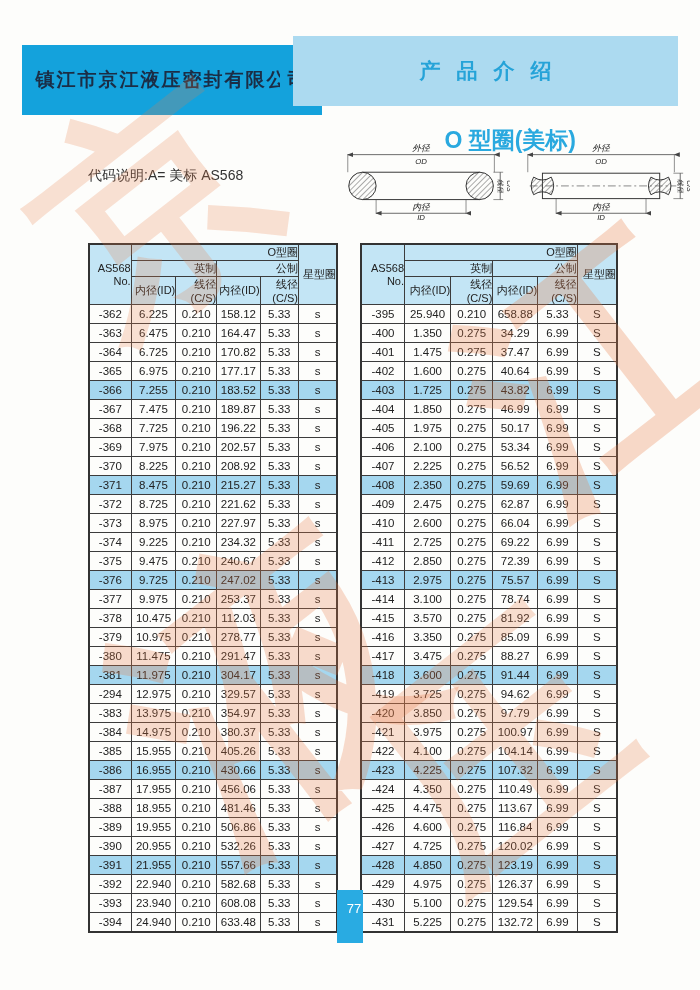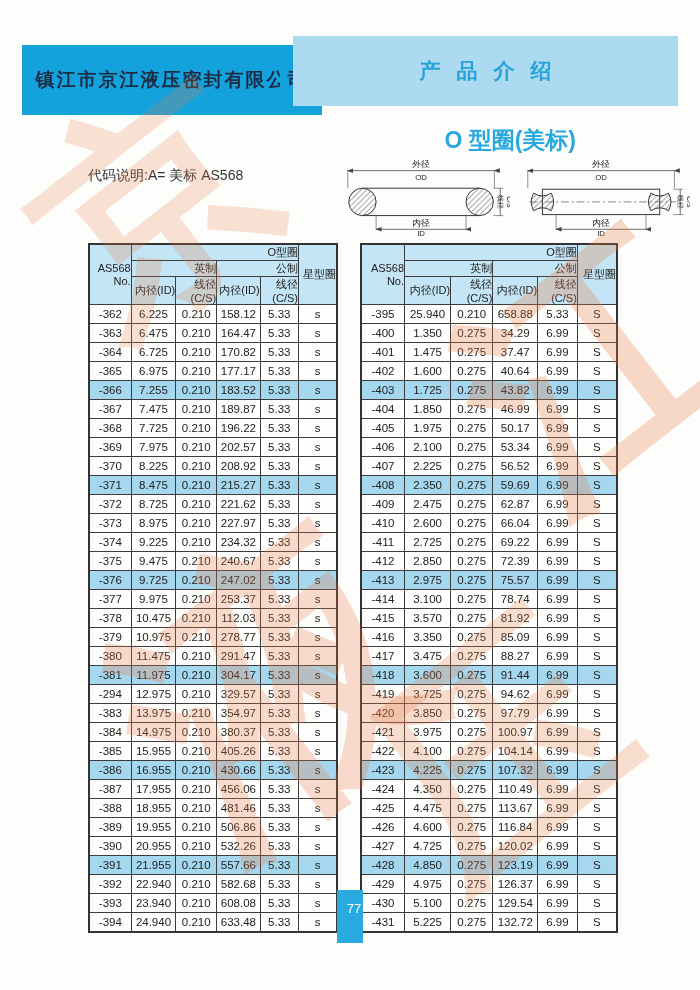--- a/index.html
+++ b/index.html
@@ -17,21 +17,21 @@
     display:flex;align-items:center;justify-content:center;}
   .company-name{font-size:19px;font-weight:bold;color:#1b2d45;letter-spacing:2px;}
   .section-name{font-size:21px;font-weight:bold;color:#25A3D8;letter-spacing:16px;padding-left:16px;}
 
   
   .page-title{left:0;top:125px;width:576px;text-align:right;
     font-size:23px;font-weight:bold;color:#2AA9DF;}
   .info-block{left:88px;top:164px;width:260px;font-size:14px;line-height:23px;color:#333;}
 
   
-  .diagrams{left:338px;top:156px;width:352px;height:84px;display:flex;gap:8px;}
+  .diagrams{left:338px;top:140px;width:352px;height:84px;display:flex;gap:8px;font-style:italic;}
   svg text{font-family:"Liberation Sans","DejaVu Sans",sans-serif;}
 
   
   table{border-collapse:collapse;background:transparent;table-layout:fixed;}
   .tbl{border:2px solid #333;}
   .tbl th,.tbl td{border:1px solid #3c3c3c;text-align:center;padding:0;overflow:hidden;}
   .tbl th{background:#C3E5F5;font-weight:normal;font-size:11px;height:14px;color:#222;text-align:right;}
   .tbl td{font-size:11.5px;height:18px;color:#222;}
   .tbl tr.hl td{background:#A5D7EF;}
   .tbl-left{left:88px;top:243px;width:250px;}

